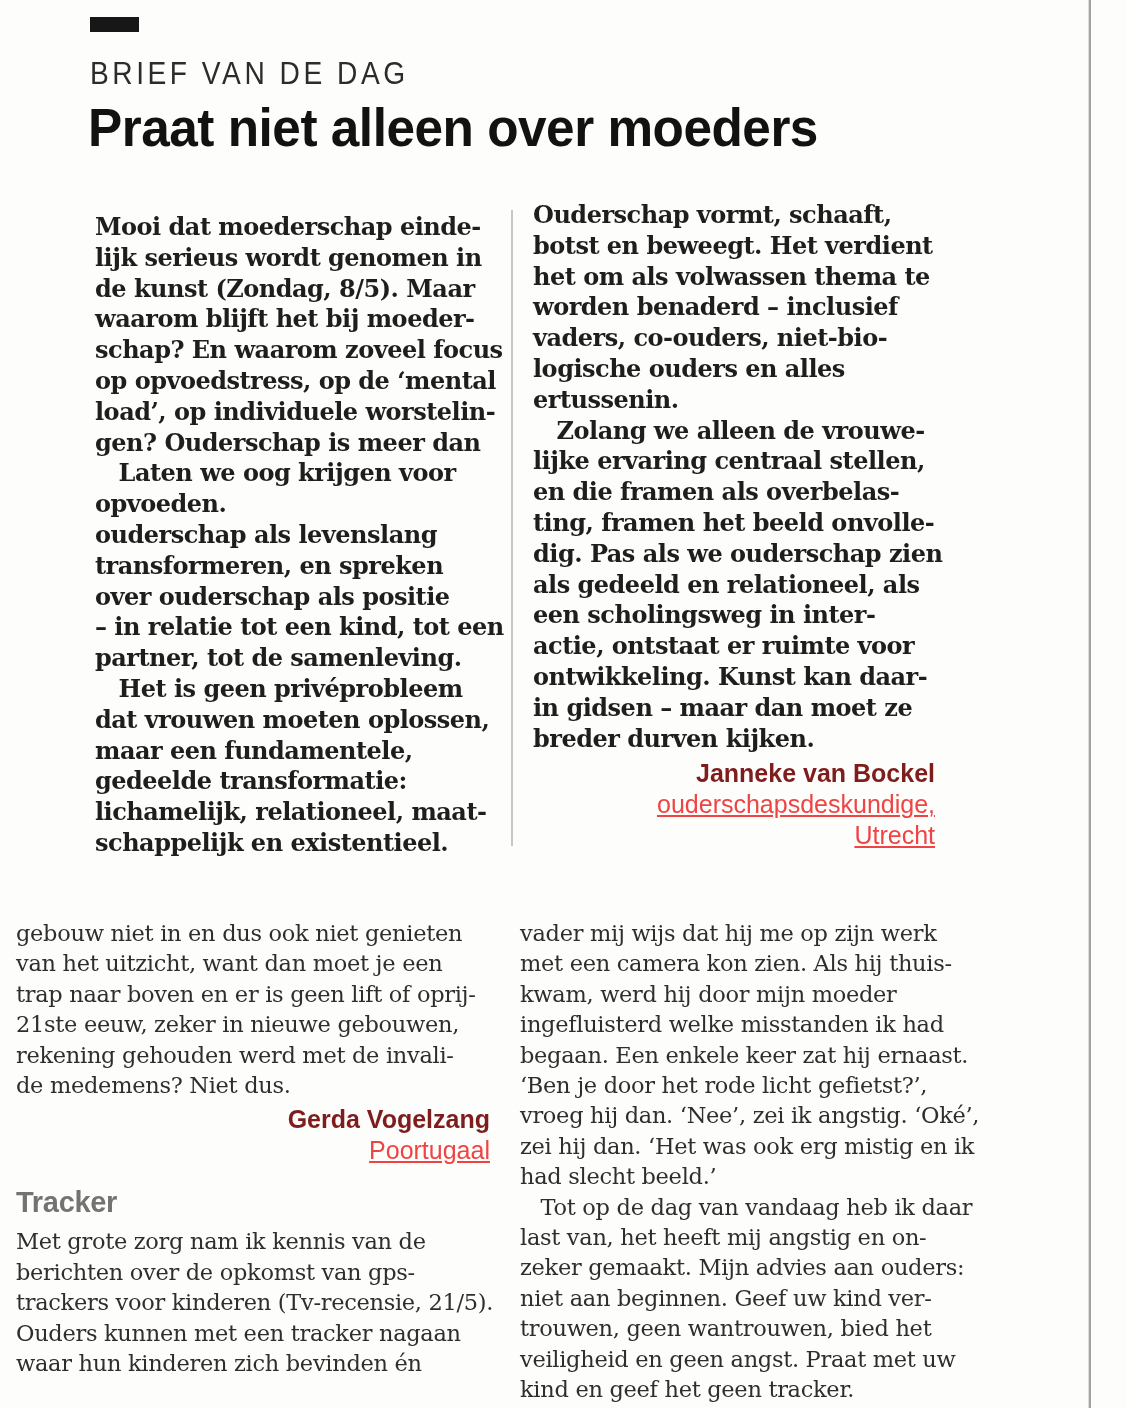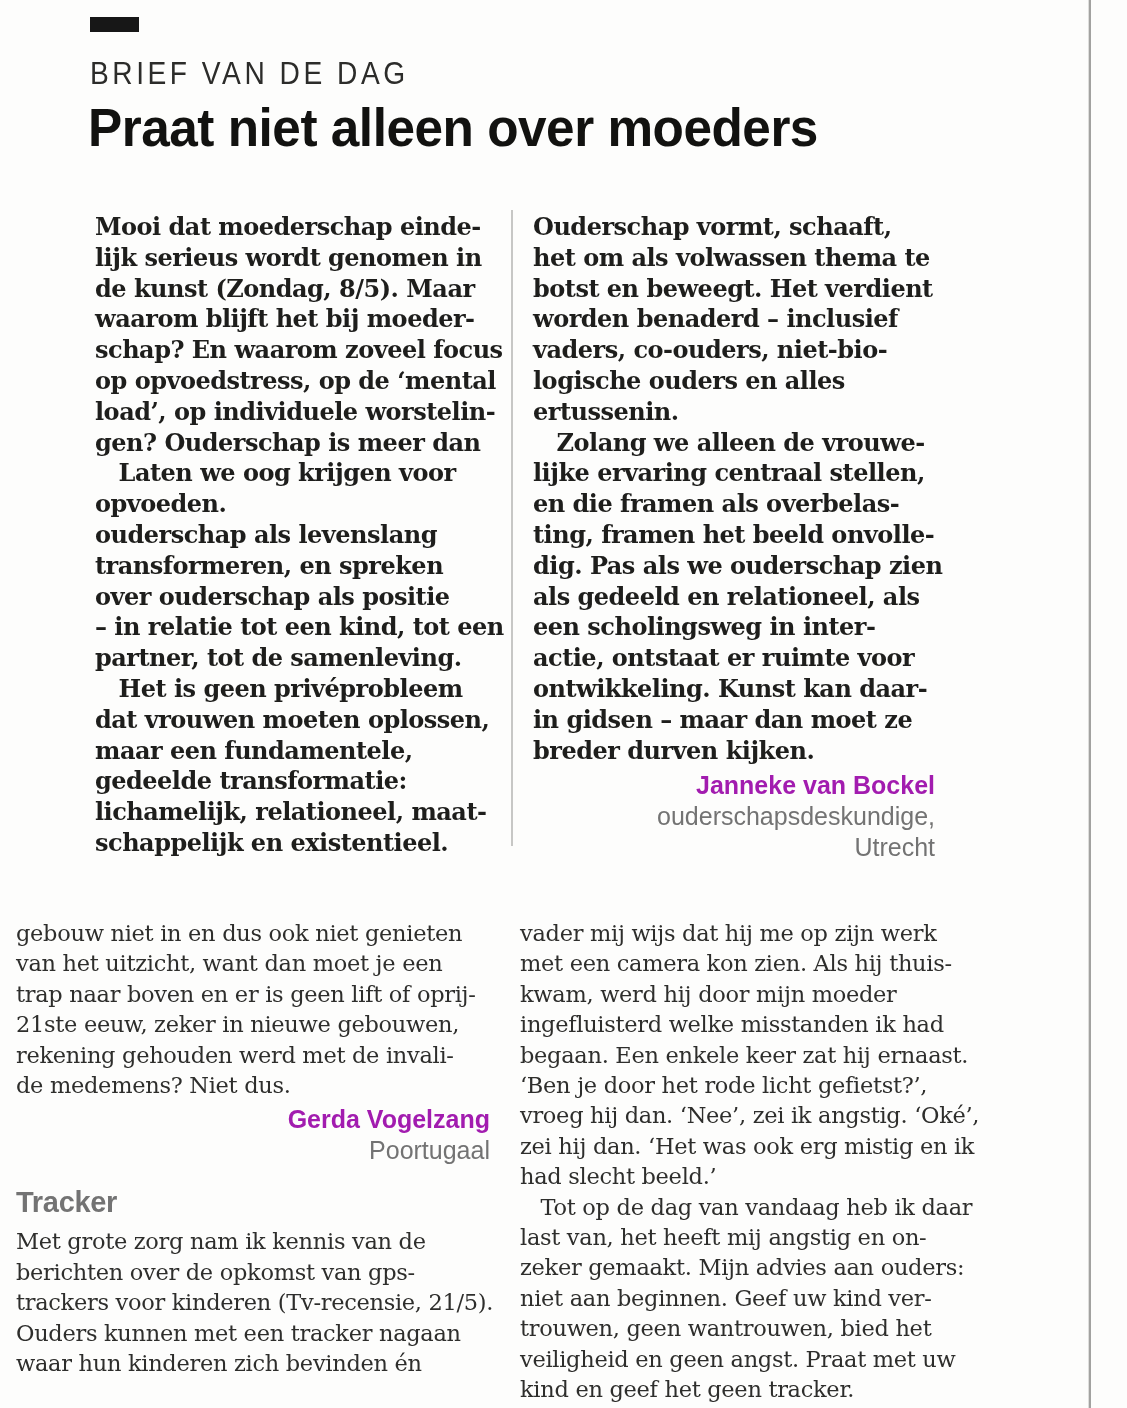--- a/index.html
+++ b/index.html
@@ -16,29 +16,29 @@
     transform:scaleX(0.88);transform-origin:left top;white-space:nowrap;
   }
   .headline{
     position:absolute;left:88px;top:98px;margin:0;
     font:700 54px/58px "Liberation Sans",sans-serif;
     letter-spacing:-0.5px;color:#121210;
     transform:scaleX(0.95);transform-origin:left top;white-space:nowrap;
   }
   .col{position:absolute;}
   .col-upleft{left:95px;top:212px;width:402px;}
-  .col-upright{left:533px;top:212px;width:402px;}
+  .col-upright{left:533px;top:200px;width:402px;}
   .upper .line{
     font:700 24px/30.8px "DejaVu Serif",serif;
     letter-spacing:-0.5px;color:#1e1e1c;white-space:pre;
   }
   .vdivider{position:absolute;left:511px;top:210px;width:2px;height:636px;background:#c7c7c5;}
   .sig{text-align:right;margin-top:4px;}
-  .sig-name{font:700 25px/31px "Liberation Sans",sans-serif;color:#a21caf;letter-spacing:0;}
-  .sig-muted{font:400 25px/31px "Liberation Sans",sans-serif;color:#737373;}
+  .sig-name{font:700 25px/31px "Liberation Sans",sans-serif;color:#7f1d1d;letter-spacing:0;}
+  .sig-muted{font:400 25px/31px "Liberation Sans",sans-serif;color:#ef4444;text-decoration:underline;}
   .col-lowleft{left:16px;top:918px;width:474px;}
   .col-lowright{left:520px;top:918px;width:474px;}
   .lower .line{
     font:400 22.5px/30.4px "DejaVu Serif",serif;
     letter-spacing:-0.3px;color:#2e2e2c;white-space:pre;
   }
   .subhead{
     font:700 29px/30px "Liberation Sans",sans-serif;color:#737373;
     margin:21px 0 9px 0;letter-spacing:-0.3px;
   }
@@ -79,22 +79,22 @@
       <div class="line">dat vrouwen moeten oplossen,</div>
       <div class="line">maar een fundamentele,</div>
       <div class="line">gedeelde transformatie:</div>
       <div class="line">lichamelijk, relationeel, maat-</div>
       <div class="line">schappelijk en existentieel.</div>
     </div>
 
   <div class="col upper col-upright">
     <div>
         <div class="line">Ouderschap vormt, schaaft,</div>
+        <div class="line">botst en beweegt. Het verdient</div>
         <div class="line">het om als volwassen thema te</div>
-        <div class="line">botst en beweegt. Het verdient</div>
         <div class="line">worden benaderd – inclusief</div>
         <div class="line">vaders, co-ouders, niet-bio-</div>
         <div class="line">logische ouders en alles</div>
         <div class="line">ertussenin.</div>
         <div class="line">   Zolang we alleen de vrouwe-</div>
         <div class="line">lijke ervaring centraal stellen,</div>
         <div class="line">en die framen als overbelas-</div>
         <div class="line">ting, framen het beeld onvolle-</div>
         <div class="line">dig. Pas als we ouderschap zien</div>
         <div class="line">als gedeeld en relationeel, als</div>

